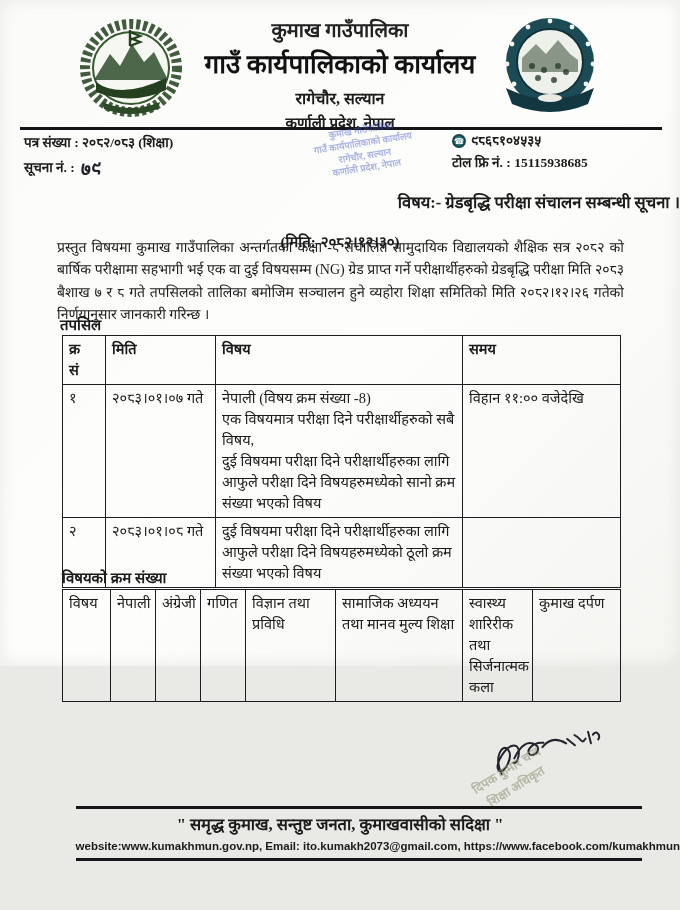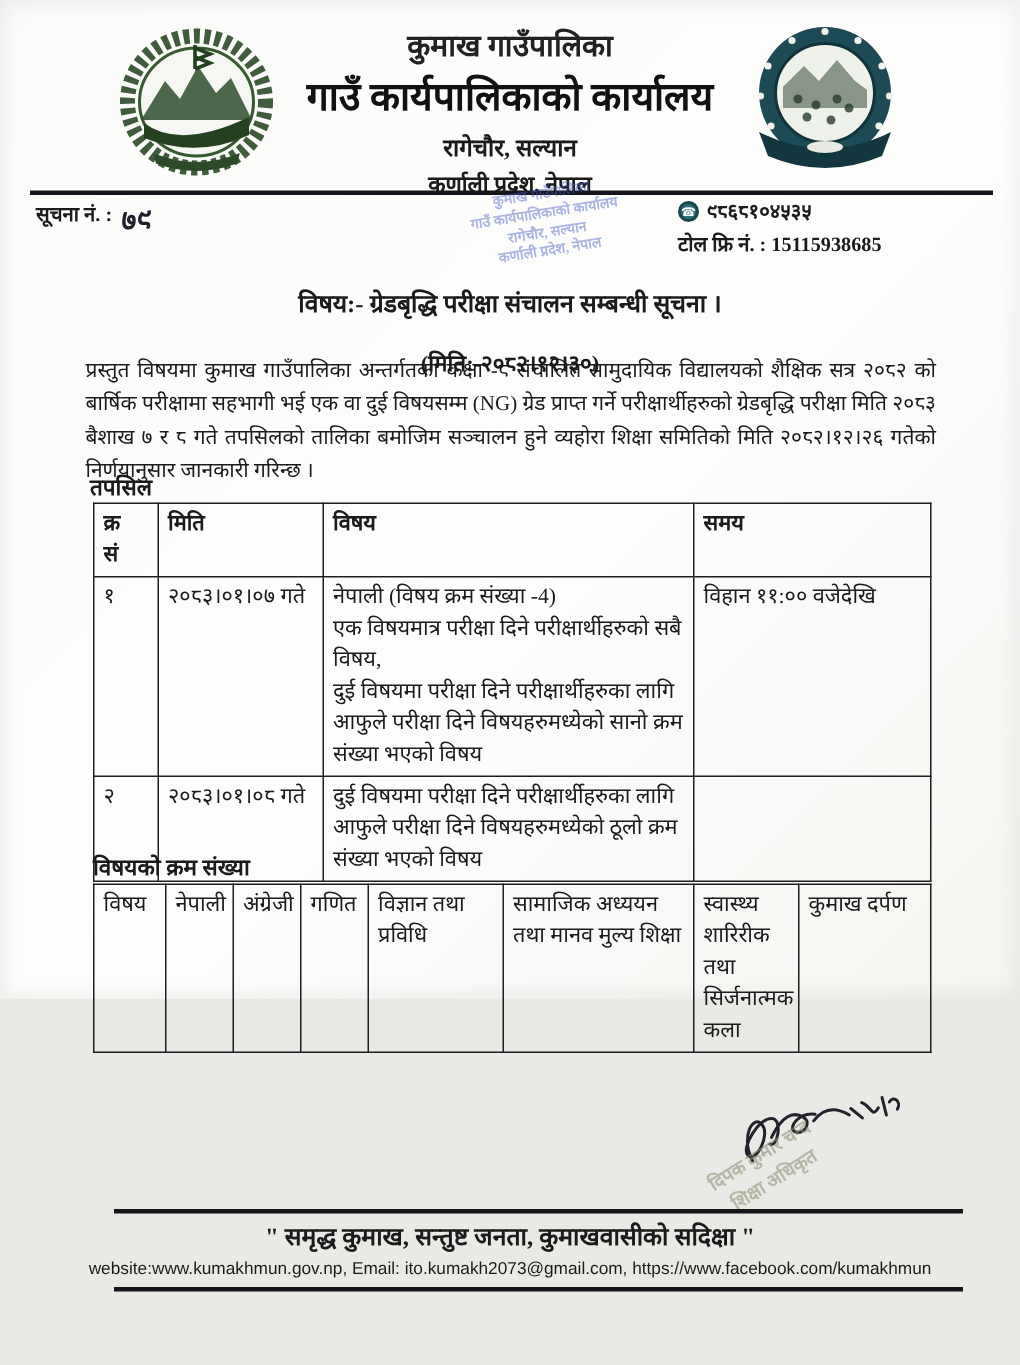--- a/index.html
+++ b/index.html
@@ -15,32 +15,32 @@
   .hdr-text { position:absolute; top:16px; left:170px; width:340px; text-align:center; }
   .hdr-muni  { font-size:20px; font-weight:bold; color:#222; }
   .hdr-office{ font-size:26px; font-weight:bold; color:#111; margin-top:2px; }
   .hdr-addr  { font-size:16px; font-weight:bold; margin-top:6px; }
   .hdr-prov  { font-size:15px; font-weight:bold; margin-top:3px; }
   .logo-left  { position:absolute; top:16px; left:80px;  width:102px; height:104px; }
   .logo-right { position:absolute; top:14px; left:498px; width:104px; height:106px; }
   .top-rule { position:absolute; top:127px; left:20px; width:642px; height:3px; background:#14141a; }
   
   .ref-left { position:absolute; top:133px; left:24px; font-weight:bold; font-size:13.5px; line-height:1.55; }
-  .ref-notice { display:flex; align-items:flex-start; gap:6px; }
+  .ref-notice { display:flex; align-items:center; gap:6px; }
   .notice-hand { font-family:"DejaVu Sans",sans-serif; font-size:19px; font-weight:bold;
     transform:rotate(-4deg) skewX(-6deg); display:inline-block; color:#20202c; }
   .ref-right { position:absolute; top:130px; left:452px; font-weight:bold; font-size:13.5px; line-height:1.6; }
   .phone-line { display:flex; align-items:center; gap:5px; }
   .phone-dot { width:14px; height:14px; border-radius:50%; background:#2c6f74; border:2px solid #16464c;
     color:#fff; font-size:8px; line-height:11px; text-align:center; font-family:"DejaVu Sans",sans-serif; }
   .office-stamp { position:absolute; top:124px; left:284px; width:160px; text-align:center;
     transform:rotate(-9deg); color:#4a5ec2; opacity:.45; font-size:9.5px; font-weight:bold;
     line-height:1.35; white-space:pre-line; }
   
-  .subject { position:absolute; top:190px; left:0; width:100%; text-align:center;
+  .subject { position:absolute; top:190px; left:0; width:100%; text-align:right;
     font-size:16.5px; font-weight:bold; }
   .subject-date { position:absolute; top:213px; left:0; width:100%; text-align:center;
     font-size:15px; font-weight:bold;margin-top:18px; }
   .body-text { position:absolute; top:237px; left:57px; width:567px;
     font-size:14px; line-height:1.6; text-align:justify; }
   .tapasil { position:absolute; top:314px; left:60px; font-size:15px; font-weight:bold; }
   
   table { border-collapse:collapse; table-layout:fixed; position:absolute; left:62px; background:transparent; }
   td,th { border:1.6px solid #1e1e22; vertical-align:top; padding:3px 6px;
     font-size:14.5px; text-align:left; font-weight:normal; white-space:pre-line; line-height:1.45; }
@@ -51,22 +51,22 @@
   
   .sig-wrap { position:absolute; top:726px; left:455px; width:180px; height:95px; }
   .sig-svg { position:absolute; top:0; left:25px; }
   .sig-stamp { position:absolute; top:34px; left:18px; transform:rotate(-32deg);
     color:#8a9070; opacity:.55; font-size:12.5px; font-weight:bold; line-height:1.5;
     white-space:pre-line; text-align:center; }
   
   .f-rule1 { position:absolute; top:806px; left:76px; width:566px; height:2.5px; background:#15151a; }
   .f-slogan { position:absolute; top:812px; left:0; width:100%; text-align:center;
     font-size:16.5px; font-weight:bold; }
-  .f-contacts { position:absolute; top:840px; left:0; width:100%; text-align:center;
-    font-size:11.5px; font-weight:normal; font-family:"Liberation Sans","DejaVu Sans",sans-serif; }
+  .f-contacts { position:absolute; top:840px; left:0; width:100%; text-align:right;
+    font-size:11.5px; font-weight:bold; font-family:"Liberation Sans","DejaVu Sans",sans-serif; }
   .f-rule2 { position:absolute; top:858px; left:76px; width:566px; height:2.5px; background:#15151a; }
 </style>
 </head>
 <body>
 
 <div class="page">
 
   <svg class="logo-left" viewBox="0 0 102 104">
     <ellipse cx="51" cy="52" rx="46" ry="44" fill="none" stroke="#2c4a28" stroke-width="10" stroke-dasharray="4 3" opacity="0.9"></ellipse>
     <ellipse cx="51" cy="52" rx="38" ry="36" fill="#f6f7f3" stroke="#355a2e" stroke-width="2"></ellipse>
@@ -106,20 +106,21 @@
   <div class="hdr-text">
     <div class="hdr-muni">कुमाख गाउँपालिका</div>
     <div class="hdr-office">गाउँ कार्यपालिकाको कार्यालय</div>
     <div class="hdr-addr">रागेचौर, सल्यान</div>
     <div class="hdr-prov">कर्णाली प्रदेश, नेपाल</div>
   </div>
 
   <div class="top-rule"></div>
 
   <div class="ref-left">
+    <div>पत्र संख्या : २०८२/०८३ (शिक्षा)</div>
     <div class="ref-notice">
       <span>सूचना नं. :</span>
       <span class="notice-hand">७९</span>
     </div>
   </div>
 
   <div class="office-stamp">कुमाख गाउँपालिका
 गाउँ कार्यपालिकाको कार्यालय
 रागेचौर, सल्यान
 कर्णाली प्रदेश, नेपाल</div>
@@ -149,21 +150,21 @@
         <tr>
       <th style="height:42px">क्र
 सं</th>
       <th>मिति</th>
       <th>विषय</th>
       <th>समय</th>
     </tr>
     <tr>
       <td style="height:124px">१</td>
       <td>२०८३।०१।०७ गते</td>
-      <td>नेपाली (विषय क्रम संख्या -4)
+      <td>नेपाली (विषय क्रम संख्या -8)
 एक विषयमात्र परीक्षा दिने परीक्षार्थीहरुको सबै विषय,
 दुई विषयमा परीक्षा दिने परीक्षार्थीहरुका लागि आफुले परीक्षा दिने विषयहरुमध्येको सानो क्रम संख्या भएको विषय</td>
       <td>विहान ११:०० वजेदेखि</td>
     </tr>
     <tr>
       <td style="height:60px">२</td>
       <td>२०८३।०१।०८ गते</td>
       <td>दुई विषयमा परीक्षा दिने परीक्षार्थीहरुका लागि आफुले परीक्षा दिने विषयहरुमध्येको ठूलो क्रम संख्या भएको विषय</td>
       <td></td>
     </tr>

